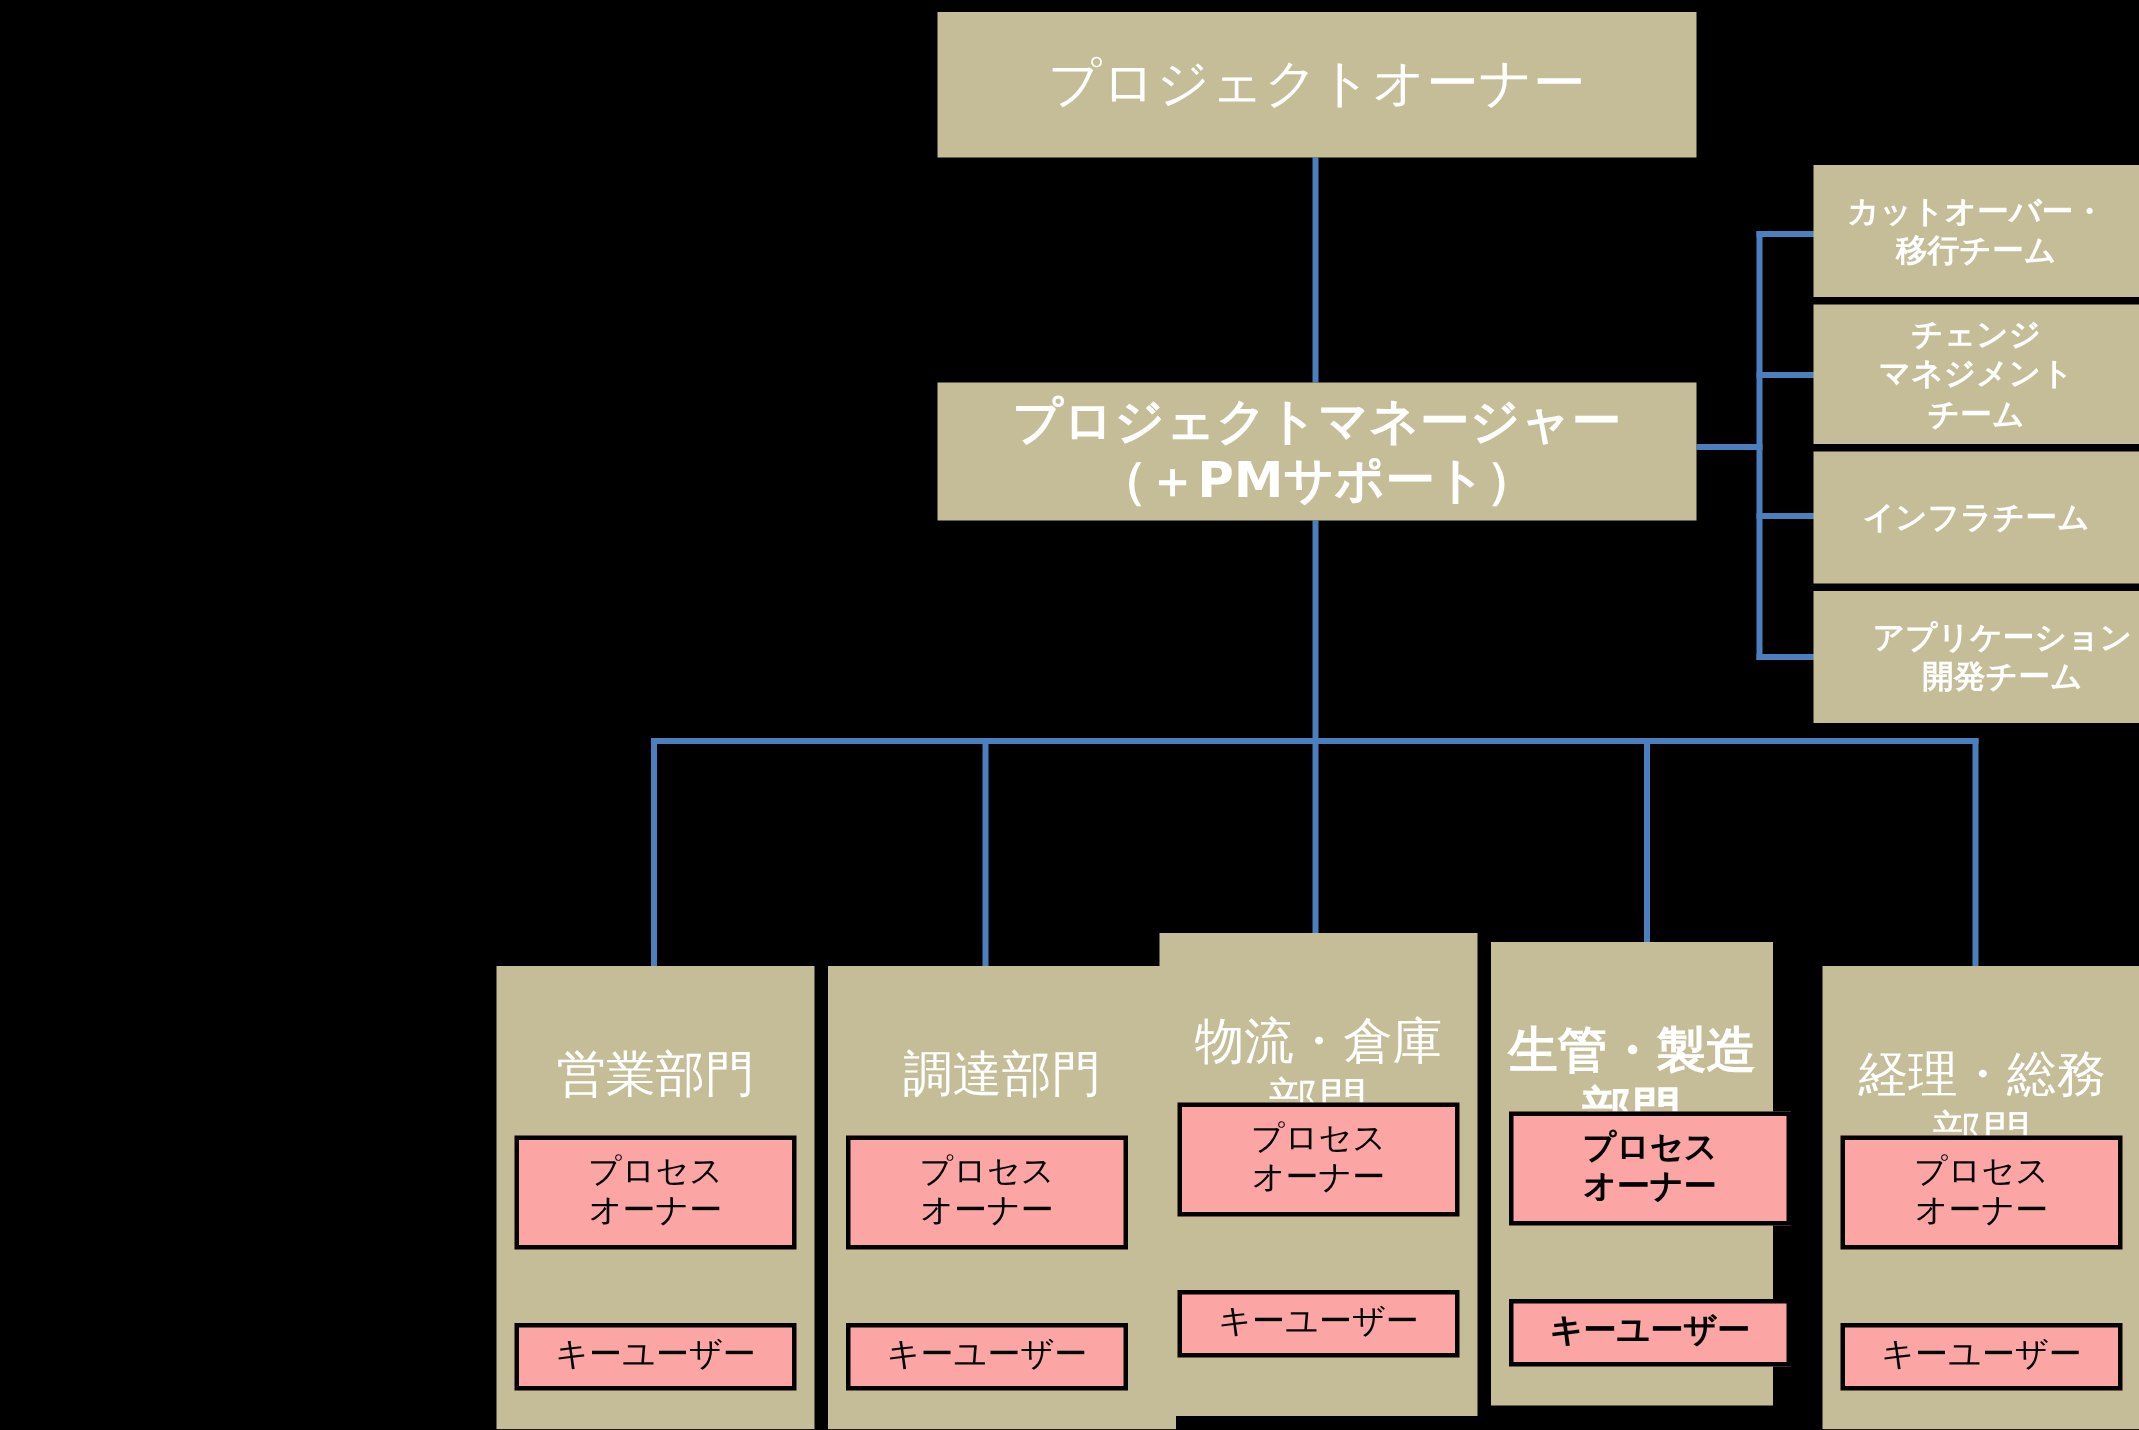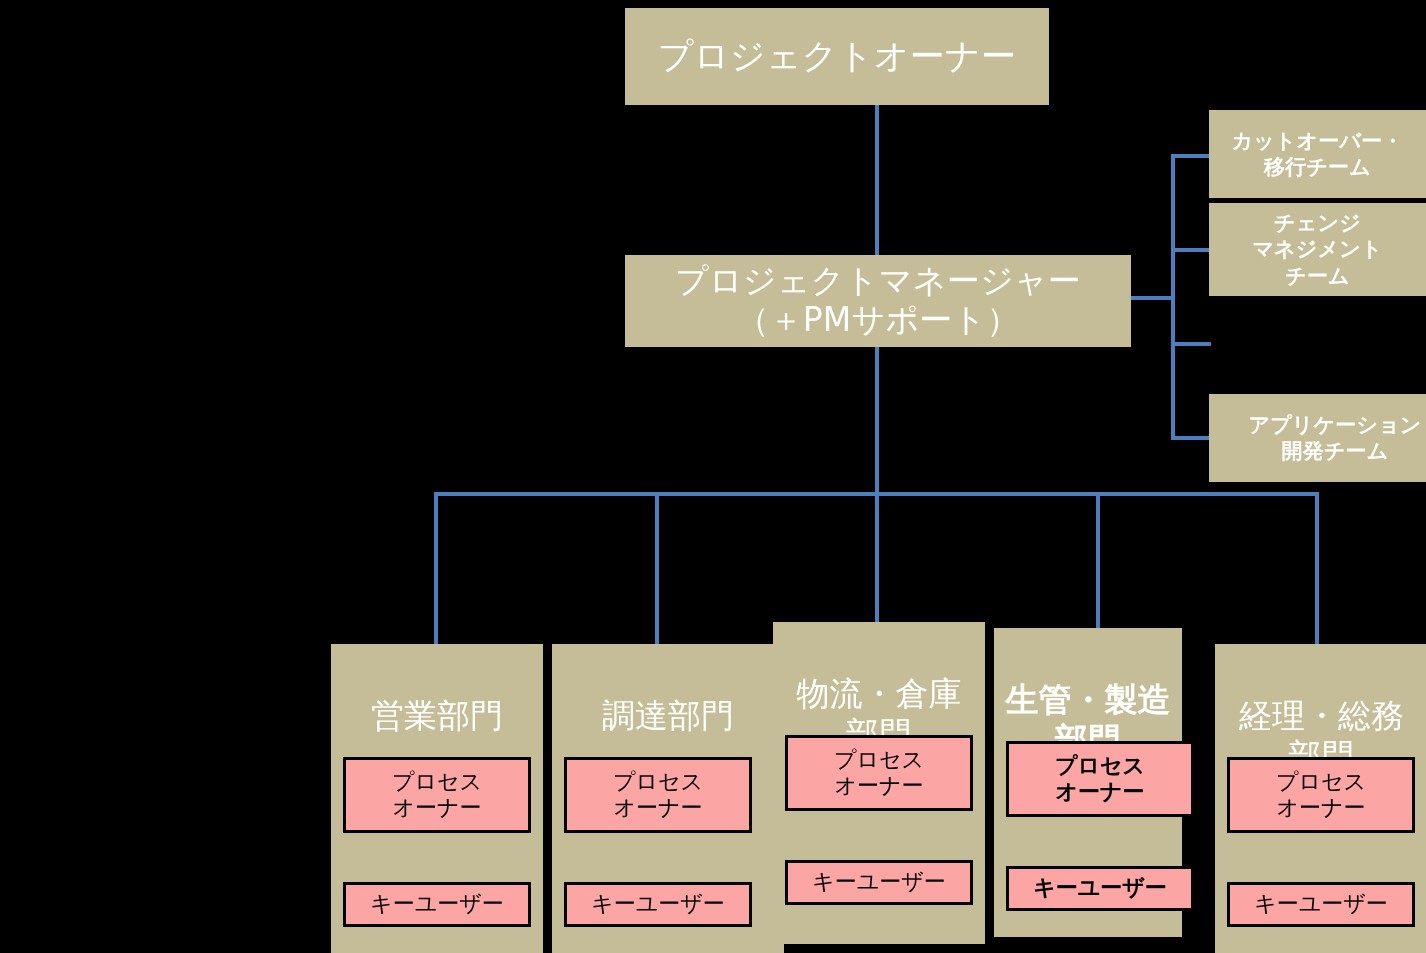--- a/index.html
+++ b/index.html
@@ -109,32 +109,33 @@
   <div class="conn-h" style="left:1171px; top:436px; width:40px;"></div>
 
   <div class="conn-v" style="left:875px; top:347px; height:149px;"></div>
   <div class="conn-h" style="left:434px; top:492px; width:885px;"></div>
   <div class="conn-v" style="left:434px; top:492px; height:152px;"></div>
   <div class="conn-v" style="left:655px; top:492px; height:152px;"></div>
   <div class="conn-v" style="left:875px; top:492px; height:152px;"></div>
   <div class="conn-v" style="left:1096px; top:492px; height:152px;"></div>
   <div class="conn-v" style="left:1315px; top:492px; height:152px;"></div>
 
-  <div class="node node-owner" style="left:625px; top:8px; width:424px; height:97px;">プロジェクトオーナー</div>
+  <div class="node node-owner" style="left:625px; top:8px; width:506px; height:97px;">プロジェクトオーナー</div>
 
-  <div class="node node-pm" style="left:625px; top:255px; width:506px; height:92px;">プロジェクトマネージャー
+  <div class="node node-pm" style="left:625px; top:255px; width:506px; height:92px;font-weight:bold;">プロジェクトマネージャー
 （＋PMサポート）</div>
 
   <div class="node node-team" style="left:1209px; top:110px; width:217px; height:88px;">カットオーバー・
 移行チーム</div>
 
   <div class="node node-team" style="left:1209px; top:203px; width:217px; height:93px;">チェンジ
 マネジメント
 チーム</div>
 
+  <div class="node node-team" style="left:1209px; top:301px; width:217px; height:88px;">インフラチーム</div>
 
   <div class="node node-team" style="left:1209px; top:394px; width:252px; height:88px;">アプリケーション
 開発チーム</div>
 
   <div class="dept" style="left:331px; top:644px; width:212px; height:309px;">
     <div class="dept-title">営業部門</div>
     <div class="subnode subnode-po" style="left:12px; top:113px; width:188px; height:76px;">プロセス
 オーナー</div>
     <div class="subnode subnode-ku" style="left:12px; top:238px; width:188px; height:45px;">キーユーザー</div>
   </div>

